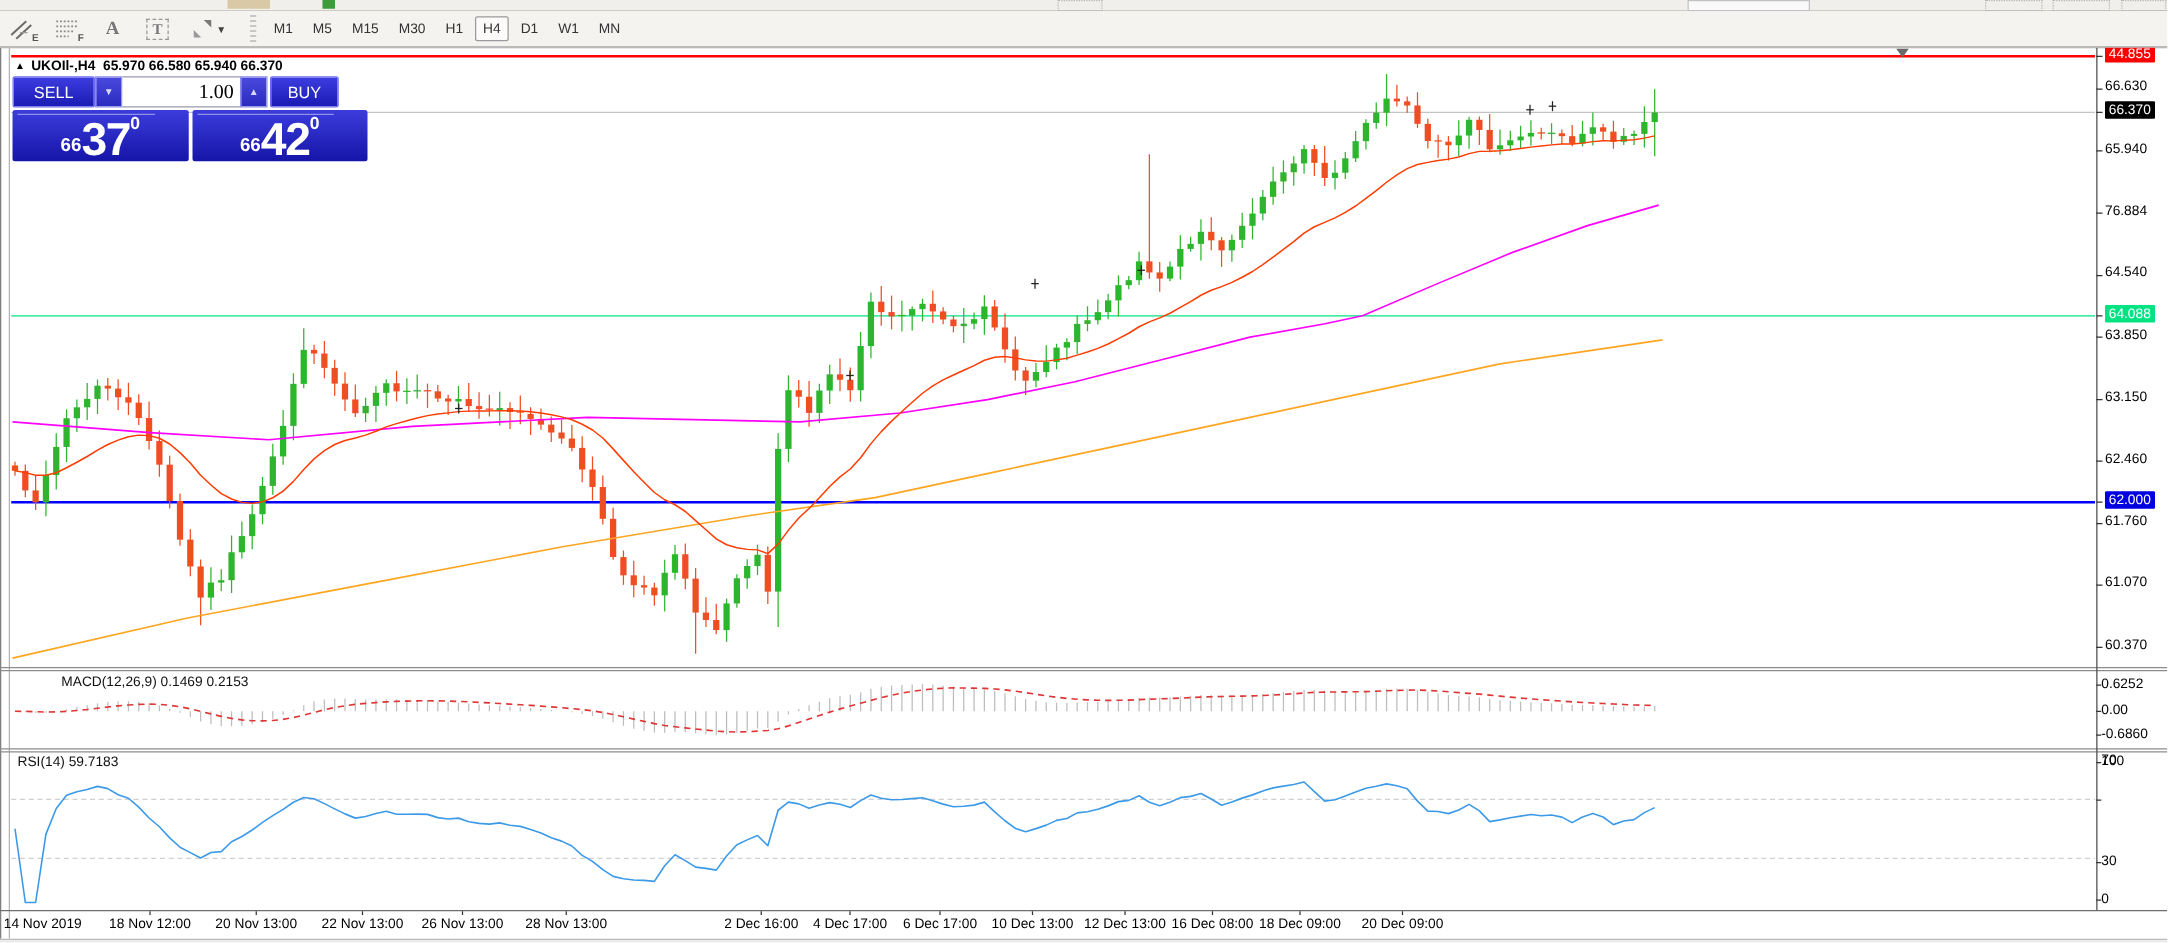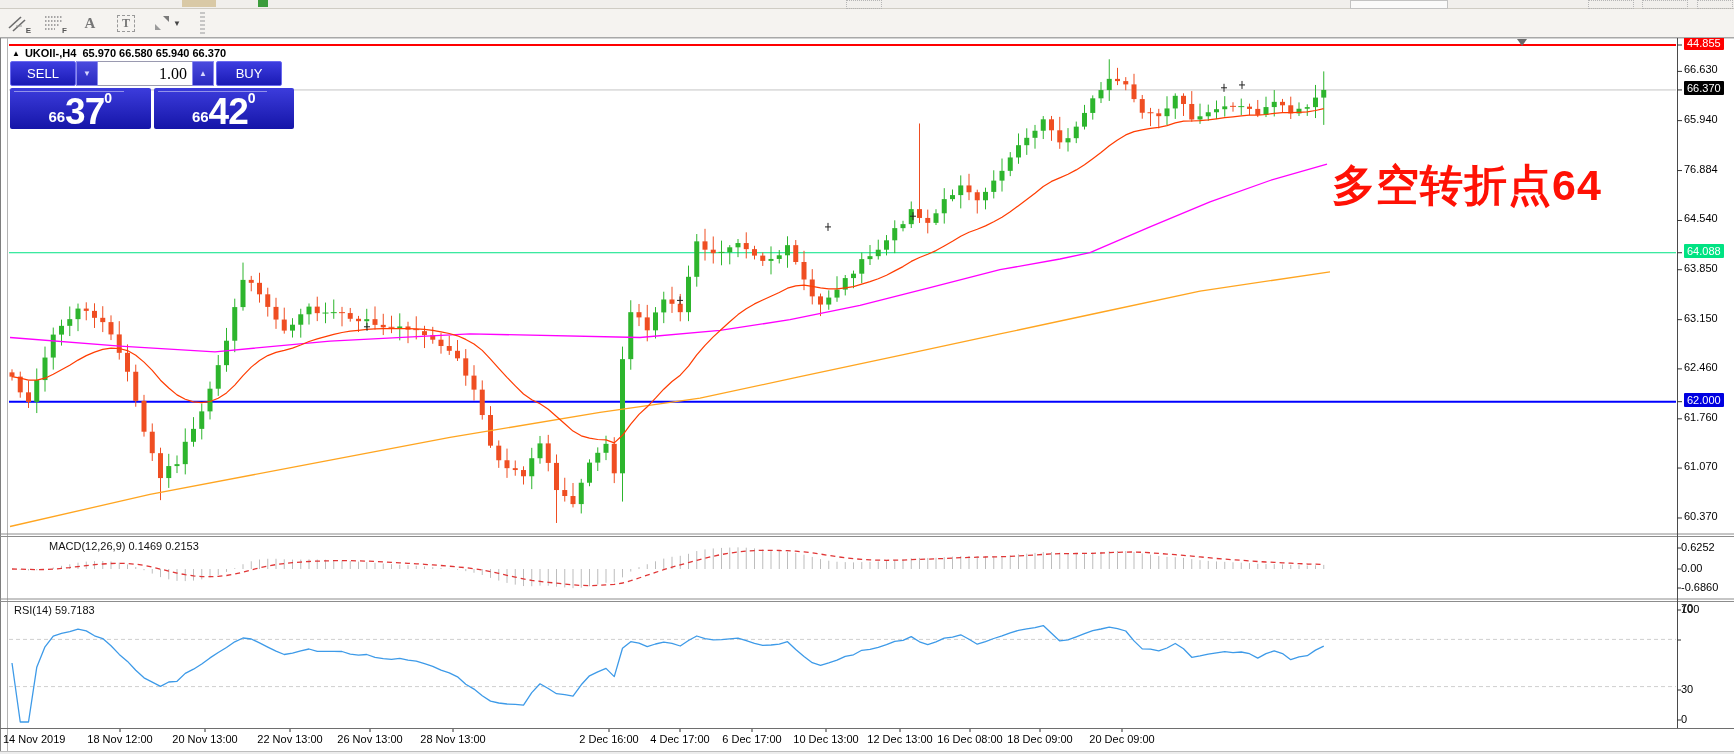--- a/index.html
+++ b/index.html
@@ -25,21 +25,21 @@
 
   
   .chart-title{position:absolute;left:12px;top:47px;font-size:11px;font-weight:bold;color:#000;z-index:4;white-space:nowrap;}
   .chart-title .tri{font-size:8px;margin-right:5px;vertical-align:1px;}
 
   
   .trade-panel{position:absolute;left:10px;top:61px;width:284px;z-index:4;}
   .tp-row1{display:flex;height:25px;}
   .tp-btn{border:1px solid #6a6af0;border-radius:2px;color:#fff;font-size:13px;background:linear-gradient(#3d3de0,#1a1ab4);display:flex;align-items:center;justify-content:center;}
   .tp-btn.sell{width:66px;}
-  .tp-btn.buy{width:66px;margin-left:2px;}
+  .tp-btn.buy{width:55px;margin-left:2px;}
   .tp-spin{width:22px;border:1px solid #8a8aec;background:linear-gradient(#4a4ade,#2a2ac0);color:#d8d8ff;font-size:8px;display:flex;align-items:center;justify-content:center;}
   .tp-vol{width:84px;border:1px solid #9a9ab0;border-left:none;border-right:none;font-size:16px;text-align:right;padding:0 5px;font-family:Liberation Serif, serif;}
   .tp-row2{display:flex;margin-top:2px;height:41px;}
   .tp-price{flex:1;background:linear-gradient(#3c3cdc,#1515a8);border-radius:2px;color:#fff;display:flex;align-items:flex-end;justify-content:center;padding-bottom:2px;position:relative;}
   .tp-price + .tp-price{margin-left:3px;}
   .tp-price::before{content:"";position:absolute;left:4px;top:3px;width:78%;height:1px;background:rgba(255,255,255,.45);}
   .tp-int{font-size:15px;font-weight:bold;line-height:1;margin-bottom:3px;}
   .tp-big{font-size:37px;font-weight:bold;line-height:.82;letter-spacing:-1px;}
   .tp-sup{font-size:14px;font-weight:bold;align-self:flex-start;margin-top:2px;}
 
@@ -99,20 +99,31 @@
       <span style="border:1px dashed #999;padding:0 4px;font-family:'Liberation Serif',serif;font-size:12px;color:#777;font-weight:bold;">T</span>
     </div>
     <div class="tool-btn" style="width:40px;">
       <svg width="18" height="16" viewBox="0 0 18 16">
         <polygon points="10,1 16,1 16,7" fill="#7a7a7a"></polygon>
         <polygon points="2,9 8,15 2,15" fill="#9a9a9a"></polygon>
       </svg>
       <span class="caret">▼</span>
     </div>
     <div class="grip"></div>
+    <div id="tf-group" style="display:flex;align-items:center;">
+        <button class="tf">M1</button>
+        <button class="tf">M5</button>
+        <button class="tf">M15</button>
+        <button class="tf">M30</button>
+        <button class="tf">H1</button>
+        <button class="tf active">H4</button>
+        <button class="tf">D1</button>
+        <button class="tf">W1</button>
+        <button class="tf">MN</button>
+      </div>
   </div>
 
   <svg id="chart-svg" width="1734" height="754">
       <line x1="9" y1="45" x2="1676" y2="45" stroke="#ff0000" stroke-width="2"></line>
       <line x1="9" y1="252.74208000000044" x2="1676" y2="252.74208000000044" stroke="#00e383" stroke-width="1"></line>
       <line x1="9" y1="401.70000000000005" x2="1676" y2="401.70000000000005" stroke="#0000ff" stroke-width="2"></line>
       <line x1="9" y1="89.94419999999968" x2="1676" y2="89.94419999999968" stroke="#c4c4c4" stroke-width="1"></line>
       <line x1="12" y1="369.31359225172116" x2="12" y2="380.5594997255502" stroke="#ef4e22" stroke-width="1"></line>
       <rect x="9.5" y="372.36709829100636" width="5" height="4.2804000000001565" fill="#ef4e22"></rect>
       <line x1="20.25" y1="371.62861142801785" x2="20.25" y2="397.7167794589582" stroke="#ef4e22" stroke-width="1"></line>
@@ -681,21 +692,20 @@
           <span class="tp-sup">0</span>
       </div>
       <div class="tp-price">
         <span class="tp-int">66</span>
           <span class="tp-big">42</span>
           <span class="tp-sup">0</span>
       </div>
     </div>
   </div>
 
-  <div class="annotation">多空转折点64</div>
 
   <div class="ind-label" style="top:540px;padding-left:35px;">MACD(12,26,9) 0.1469 0.2153</div>
   <div class="ind-label" style="top:604px;">RSI(14) 59.7183</div>
 
   <div id="price-axis">
       <div class="pl chip" style="top: 36px; background: rgb(255, 0, 0); color: rgb(255, 255, 255);">44.855</div>
       <div class="pl" style="top: 63.3958px;">66.630</div>
       <div class="pl chip" style="top: 80.9442px; background: rgb(0, 0, 0); color: rgb(255, 255, 255);">66.370</div>
       <div class="pl" style="top: 112.62px;">65.940</div>
       <div class="pl" style="top: 162.558px;">76.884</div>

